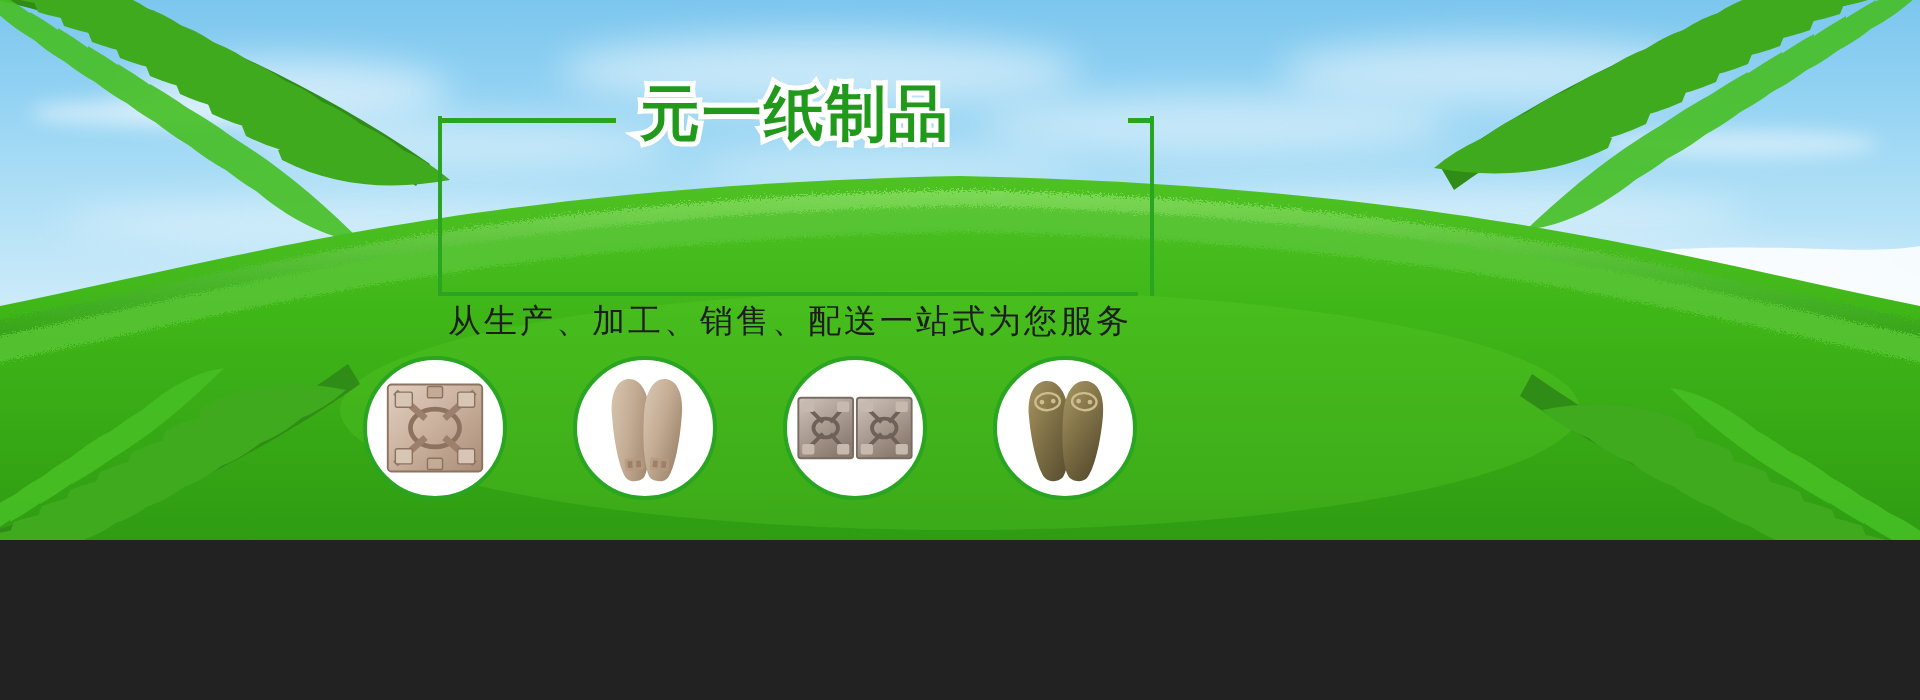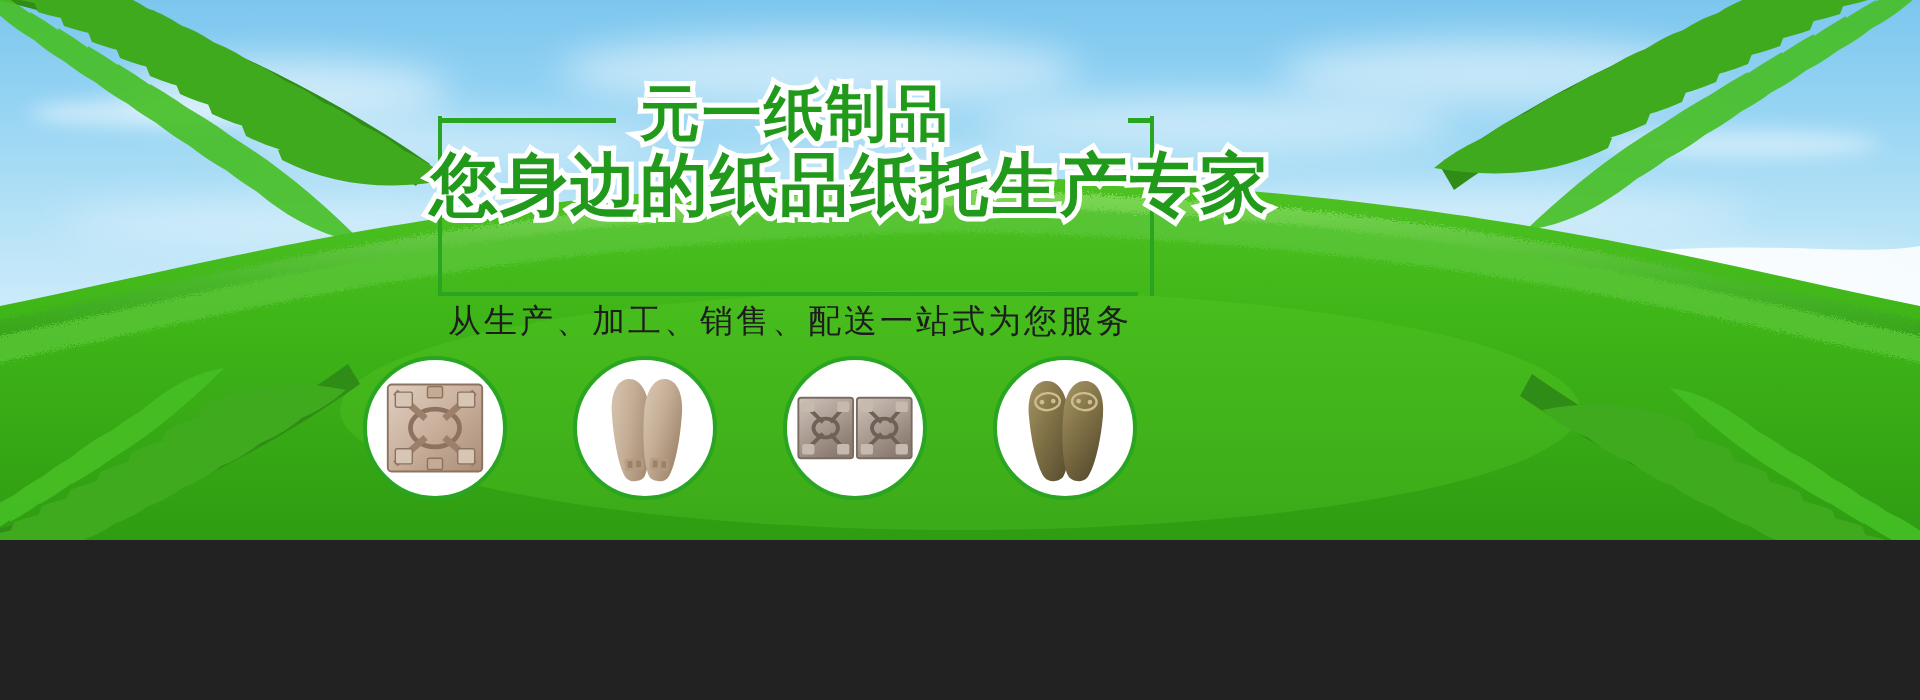--- a/index.html
+++ b/index.html
@@ -358,21 +358,20 @@
       </g>
     </g>
   </svg>
 
   <div class="textblock">
     <div class="frame"></div>
     <div class="frame-r"></div>
     <div class="rule rule-l"></div>
     <div class="rule rule-r"></div>
     <div class="line1">元一纸制品</div>
-    <div class="line2">您身边的纸品纸托生产专家</div>
   </div>
 
   <div class="subtitle">从生产、加工、销售、配送一站式为您服务</div>
 
   <div class="circle c1">
     <svg class="prod" viewBox="0 0 144 144">
       <defs>
         <linearGradient id="pulpA" x1="0" y1="0" x2="1" y2="1">
           <stop offset="0%" stop-color="#e0cfc0"></stop>
           <stop offset="50%" stop-color="#c9b09c"></stop>

